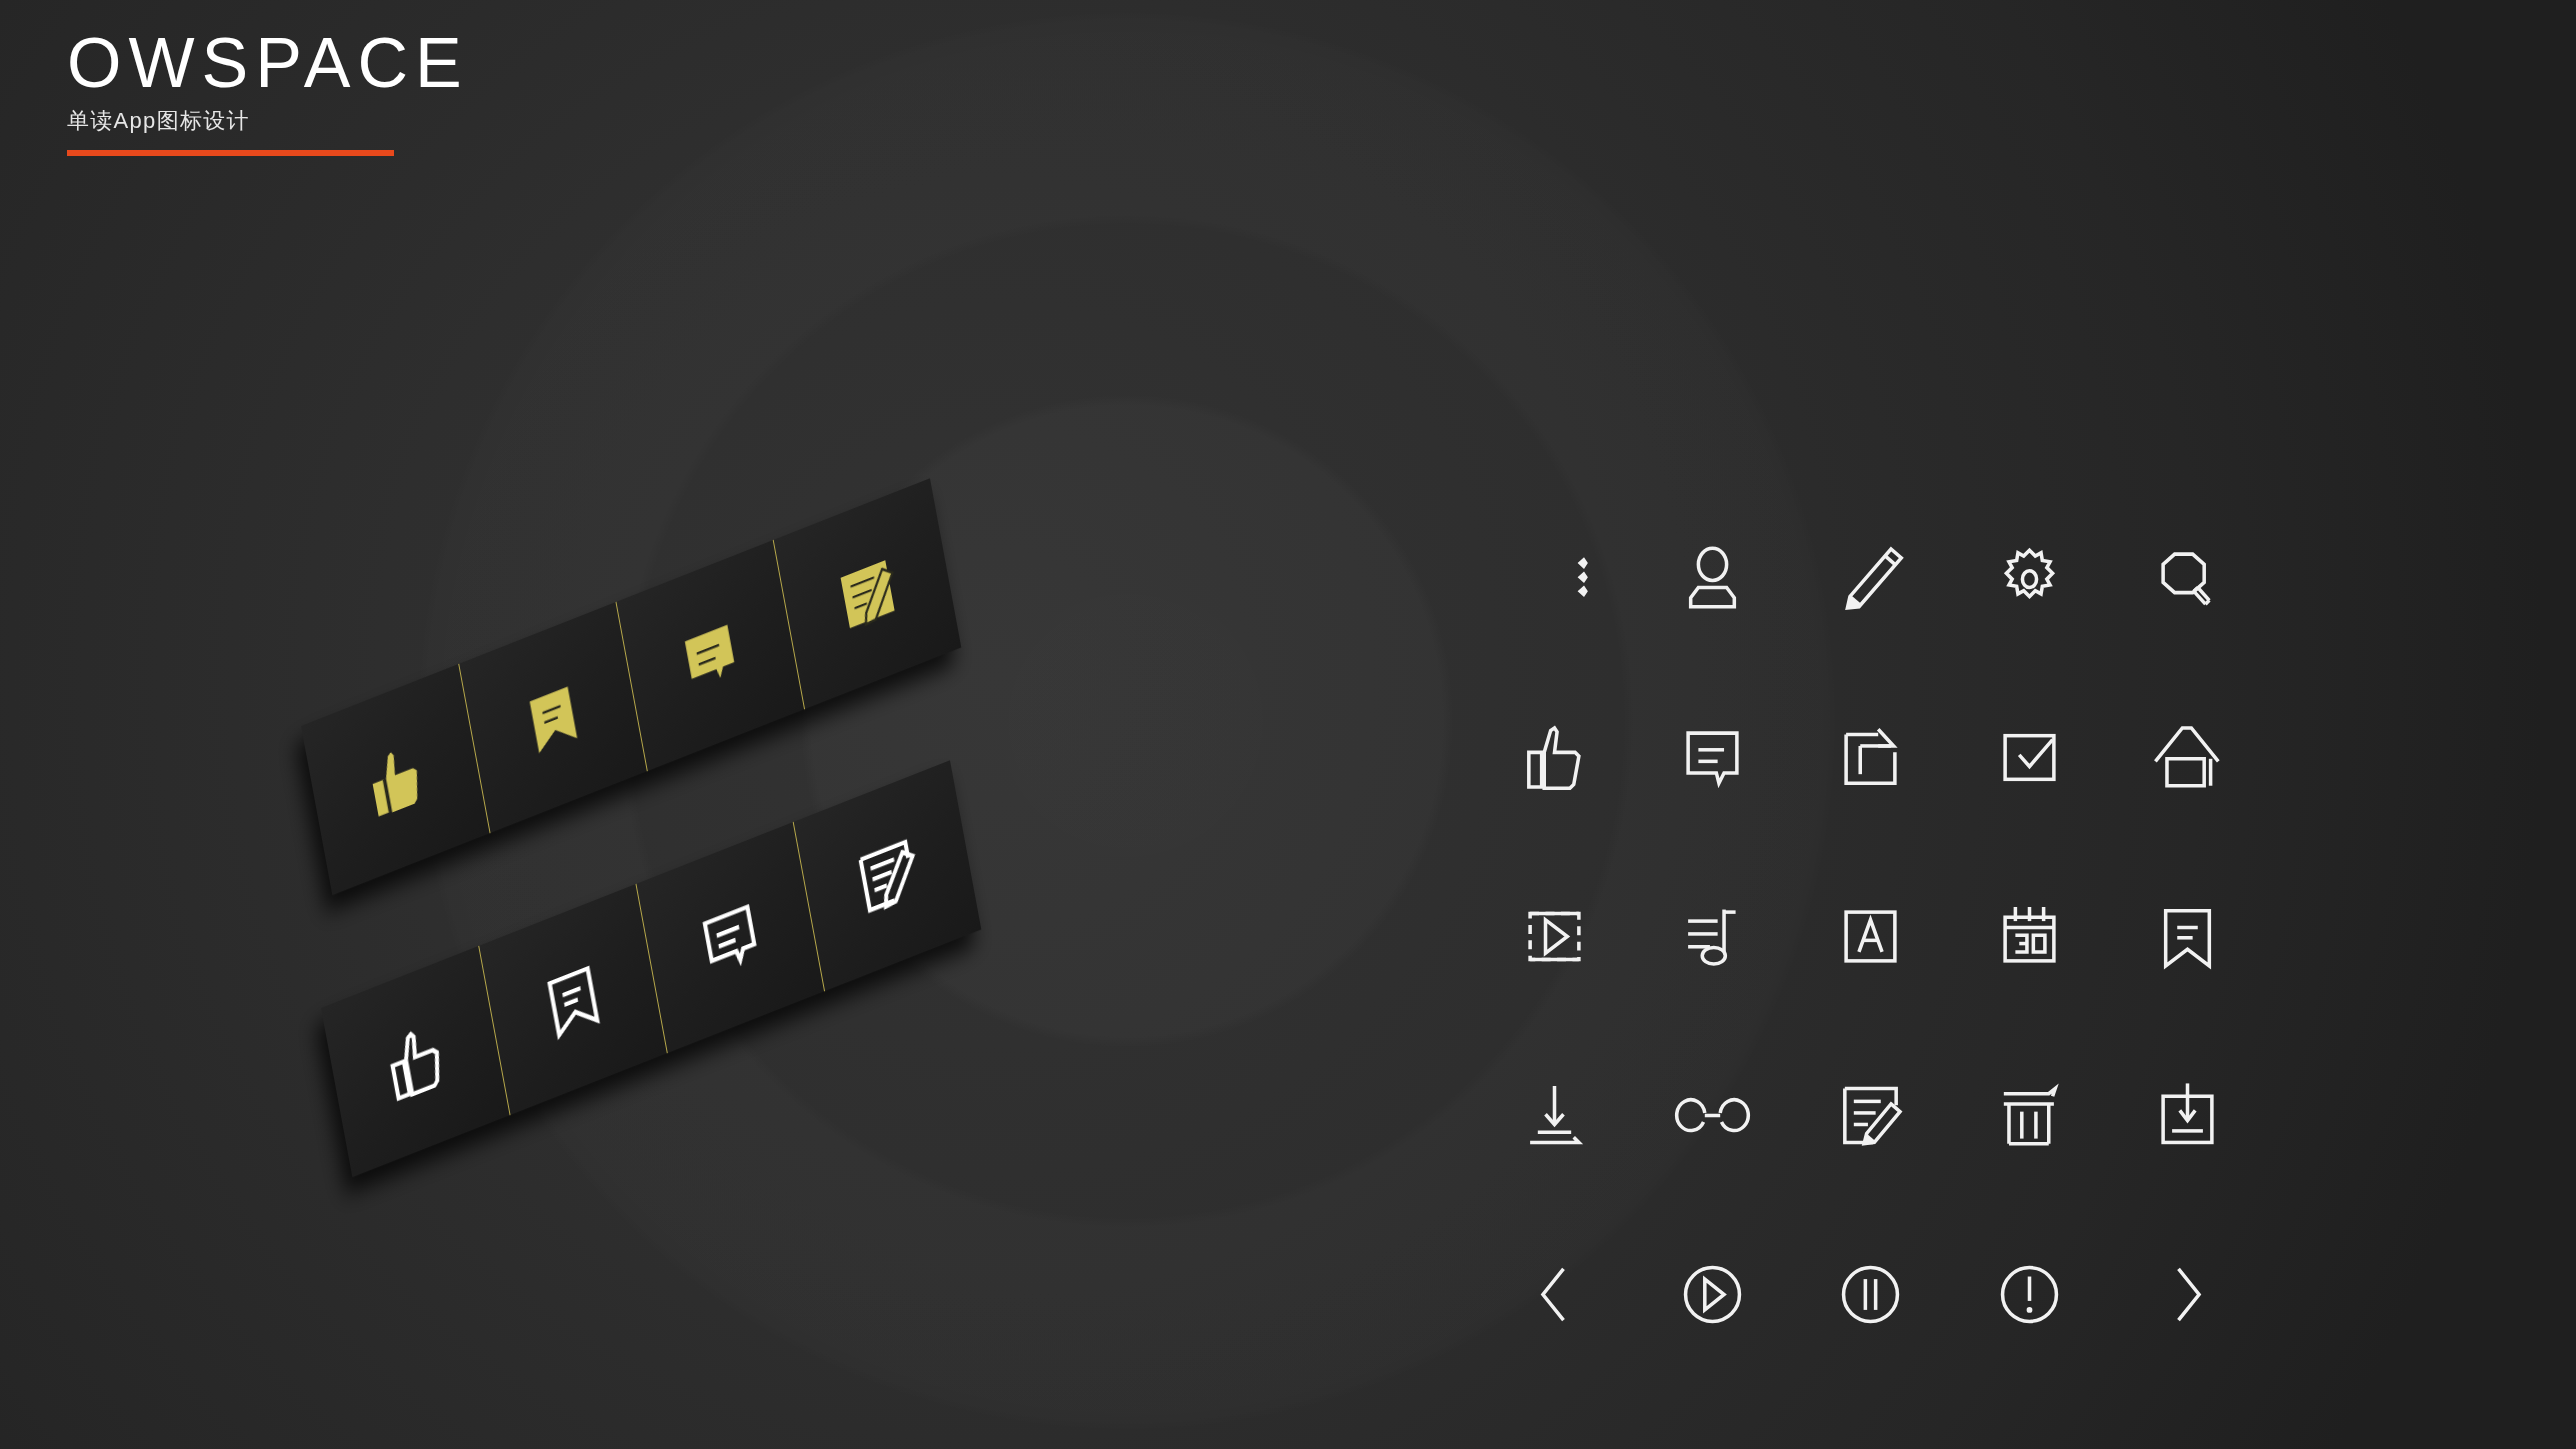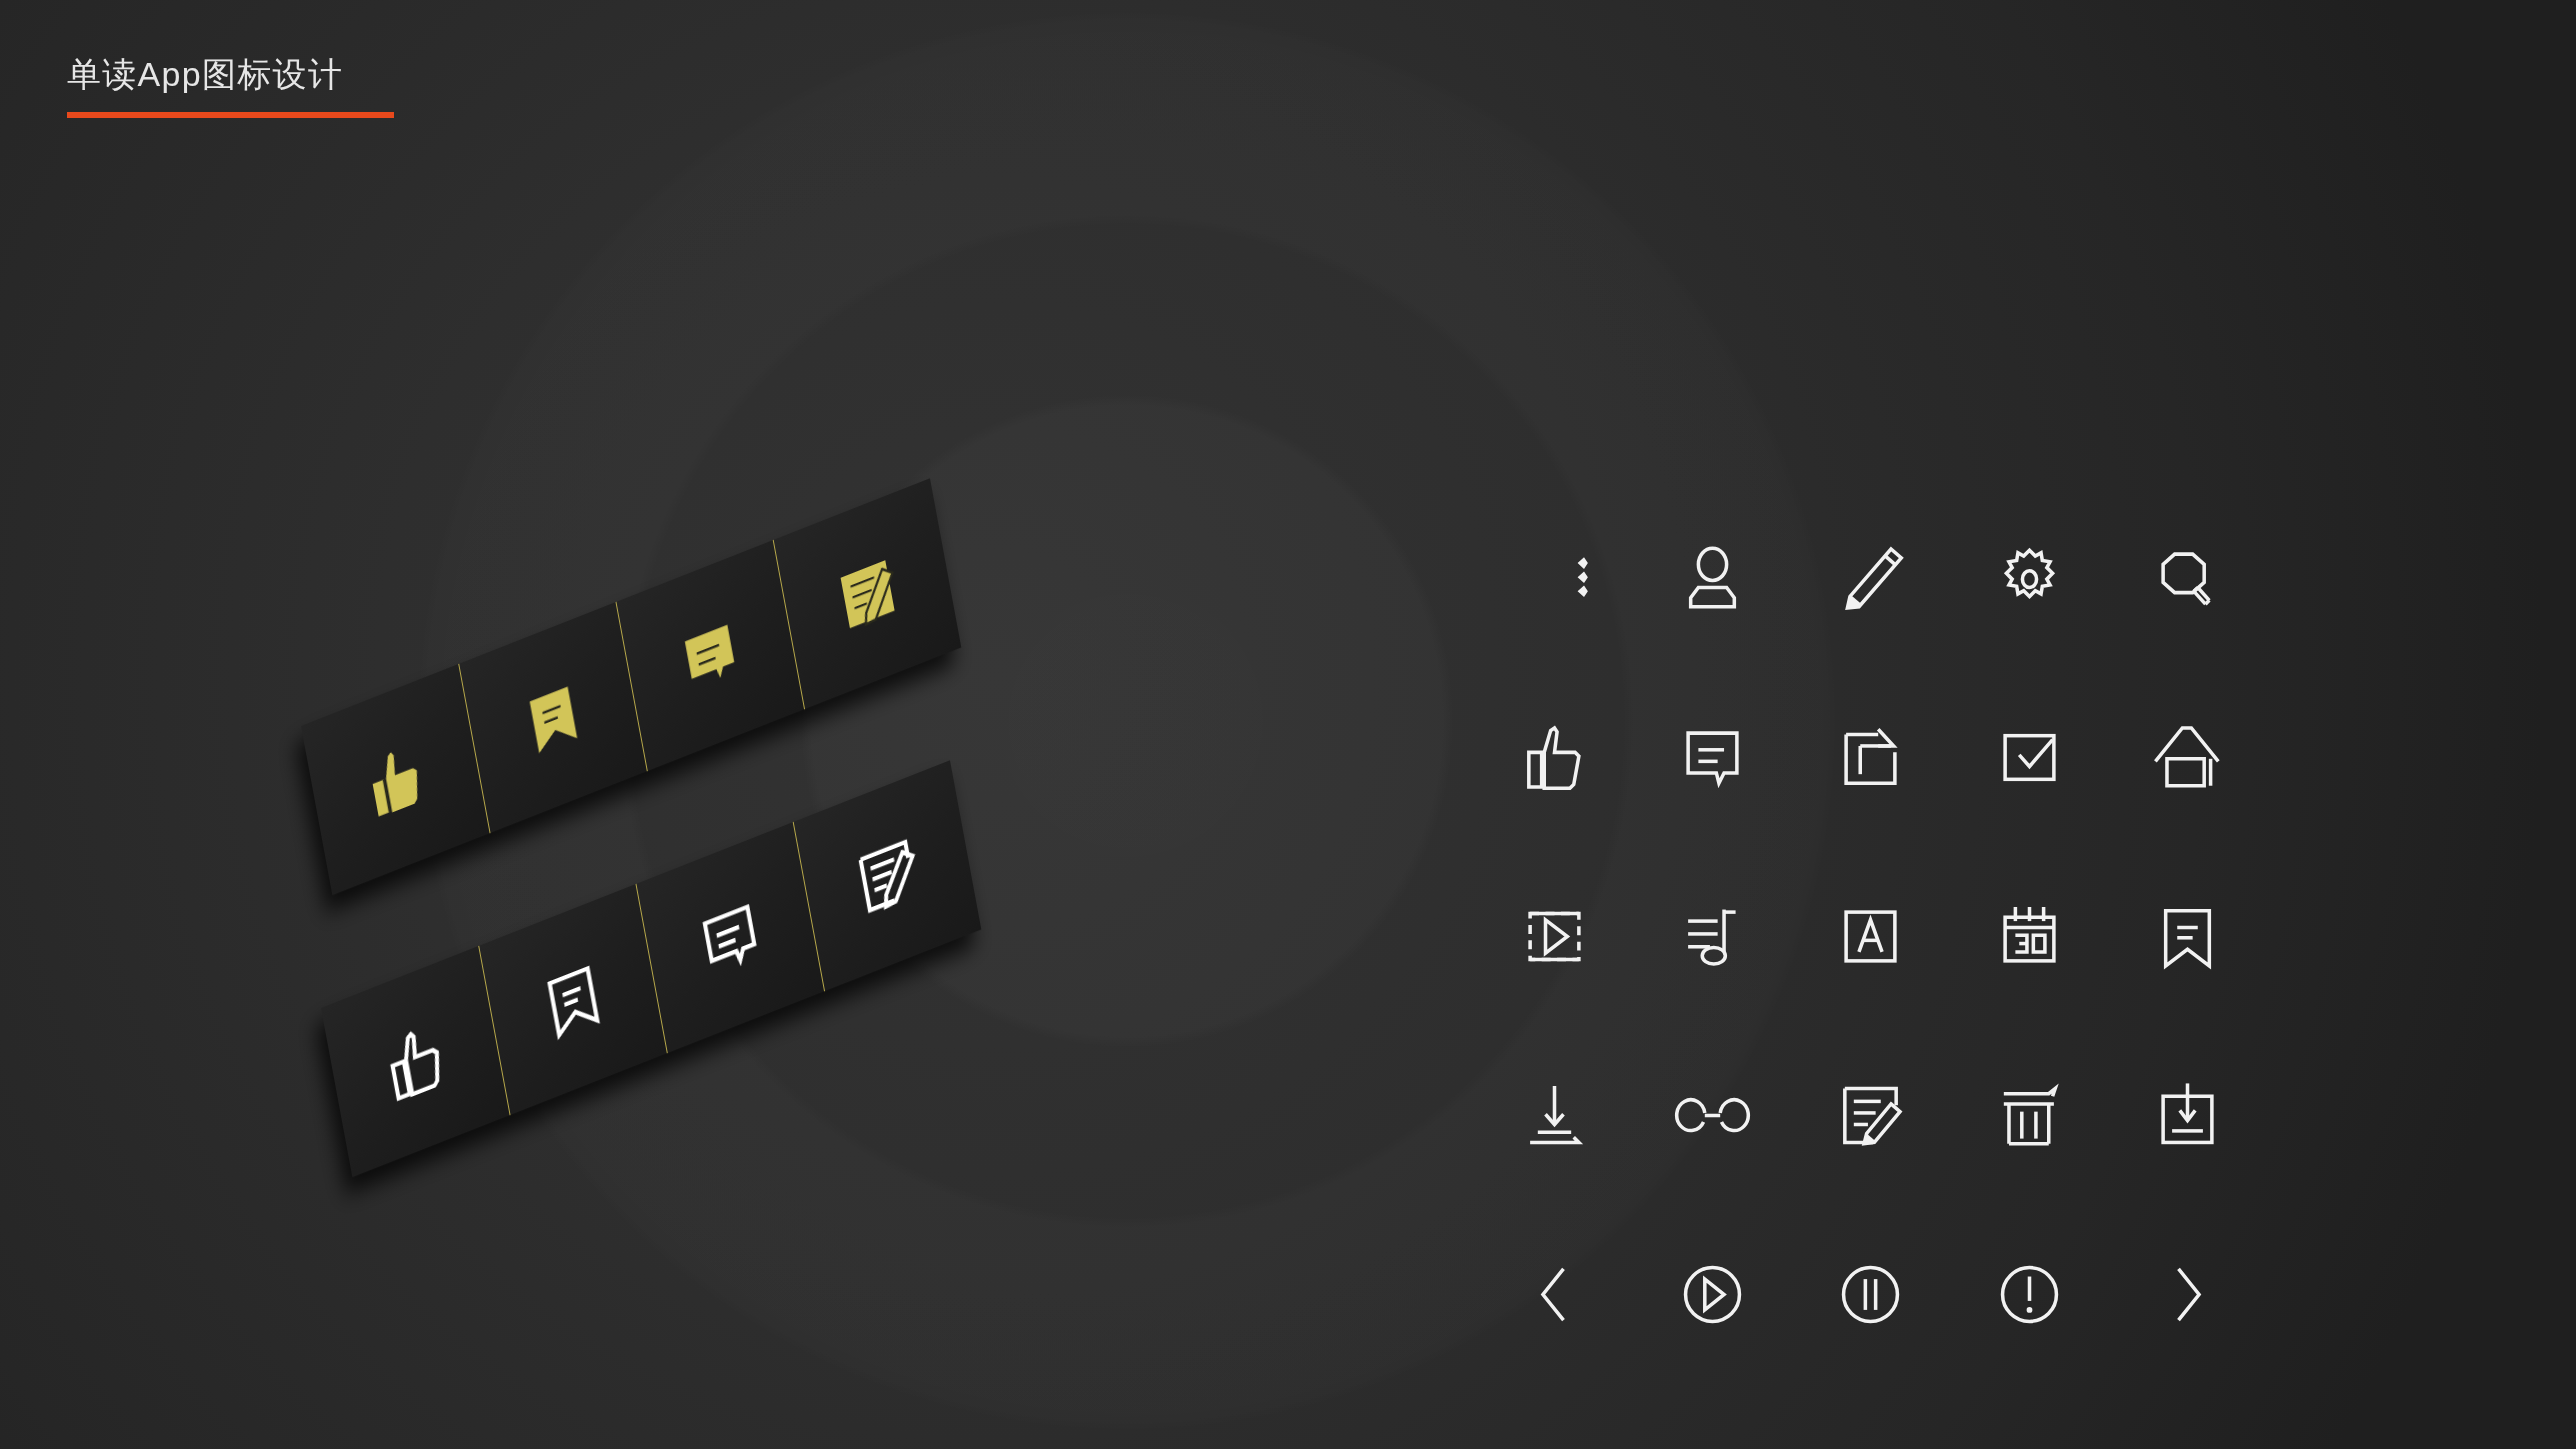--- a/index.html
+++ b/index.html
@@ -22,23 +22,23 @@
   .brand {
     color:#ffffff;
     font-size:70px;
     letter-spacing:7px;
     font-weight:400;
     line-height:1.06;
     white-space:nowrap;
   }
   .brand-sub {
     color:#e6e6e6;
-    font-size:34px;
+    font-size:22px;
     letter-spacing:1.3px;
-    margin-top:26px;
+    margin-top:6px;
     white-space:nowrap;
   }
   .brand-rule {
     margin-top:14px;
     width:327px; height:5.8px;
     background:#e8491c;
   }
 
   
   #section-title {
@@ -99,20 +99,21 @@
   .gold-s { stroke:#2a2a1c; stroke-width:4; fill:none; }
   .wht { stroke:#ffffff; stroke-width:7; fill:none;
          stroke-linejoin:miter; stroke-linecap:butt; }
 </style>
 </head>
 <body>
 
 <div id="stage">
 
   <div id="header">
+    <div class="brand">OWSPACE</div>
     <div class="brand-sub">单读App图标设计</div>
     <div class="brand-rule"></div>
   </div>
 
 
   <div id="icon-grid">
 
     <div class="cell">
       <svg width="77" height="77" viewBox="0 0 120 120">
         <g class="ico-f">

